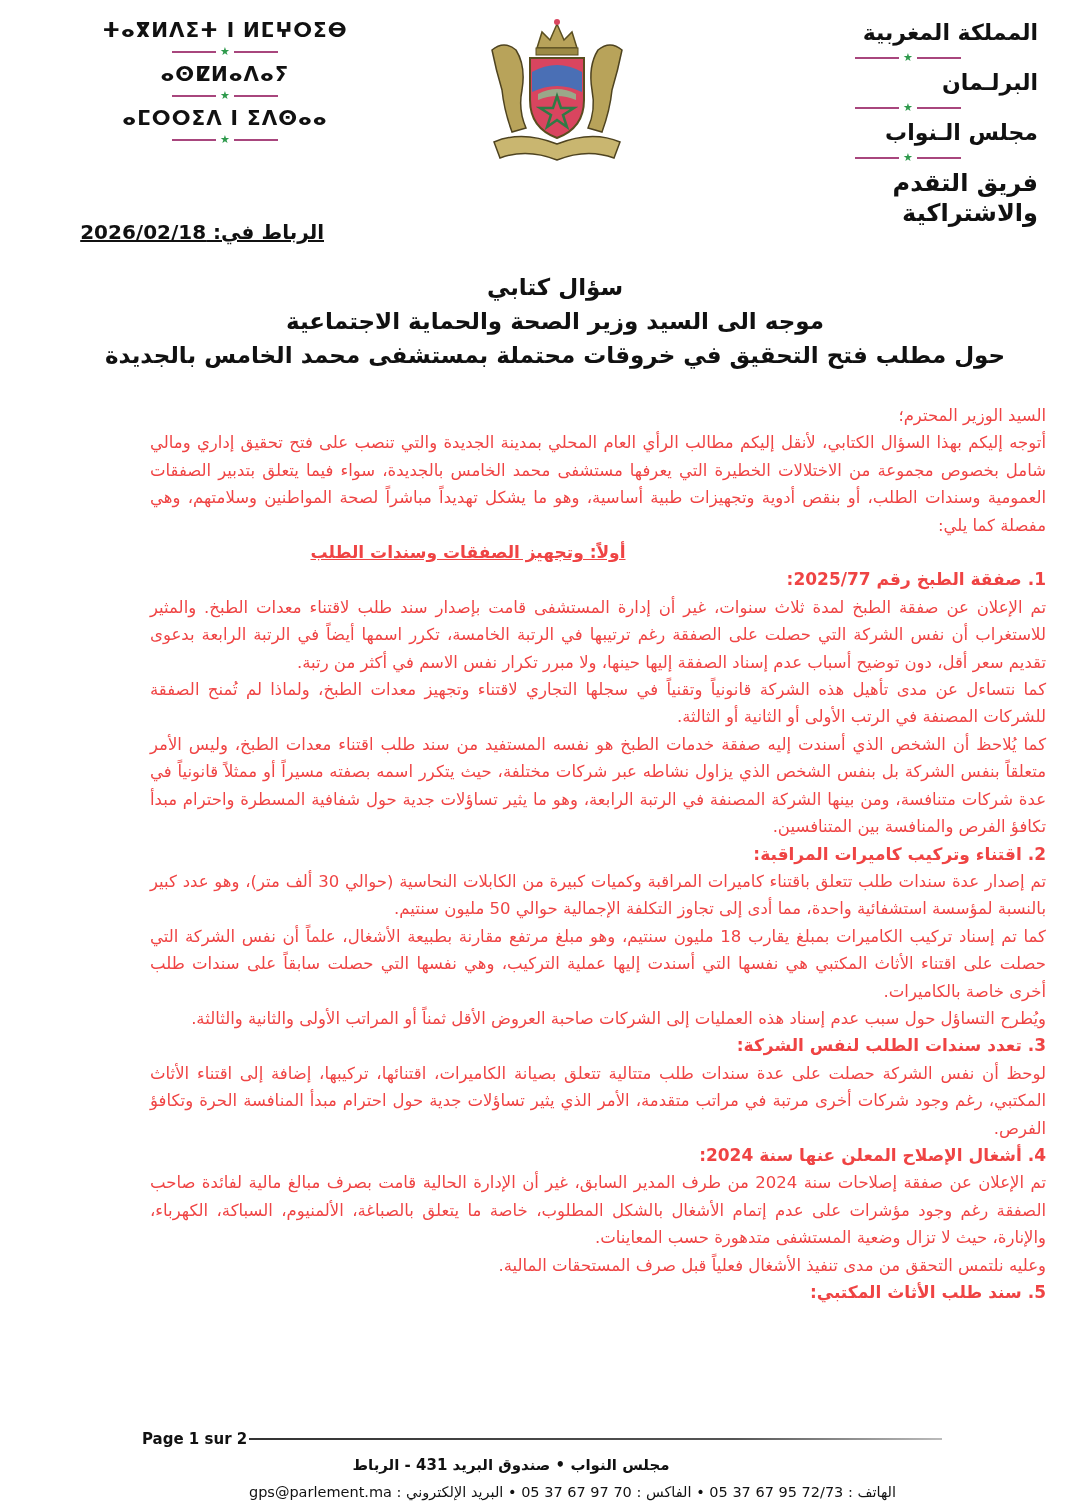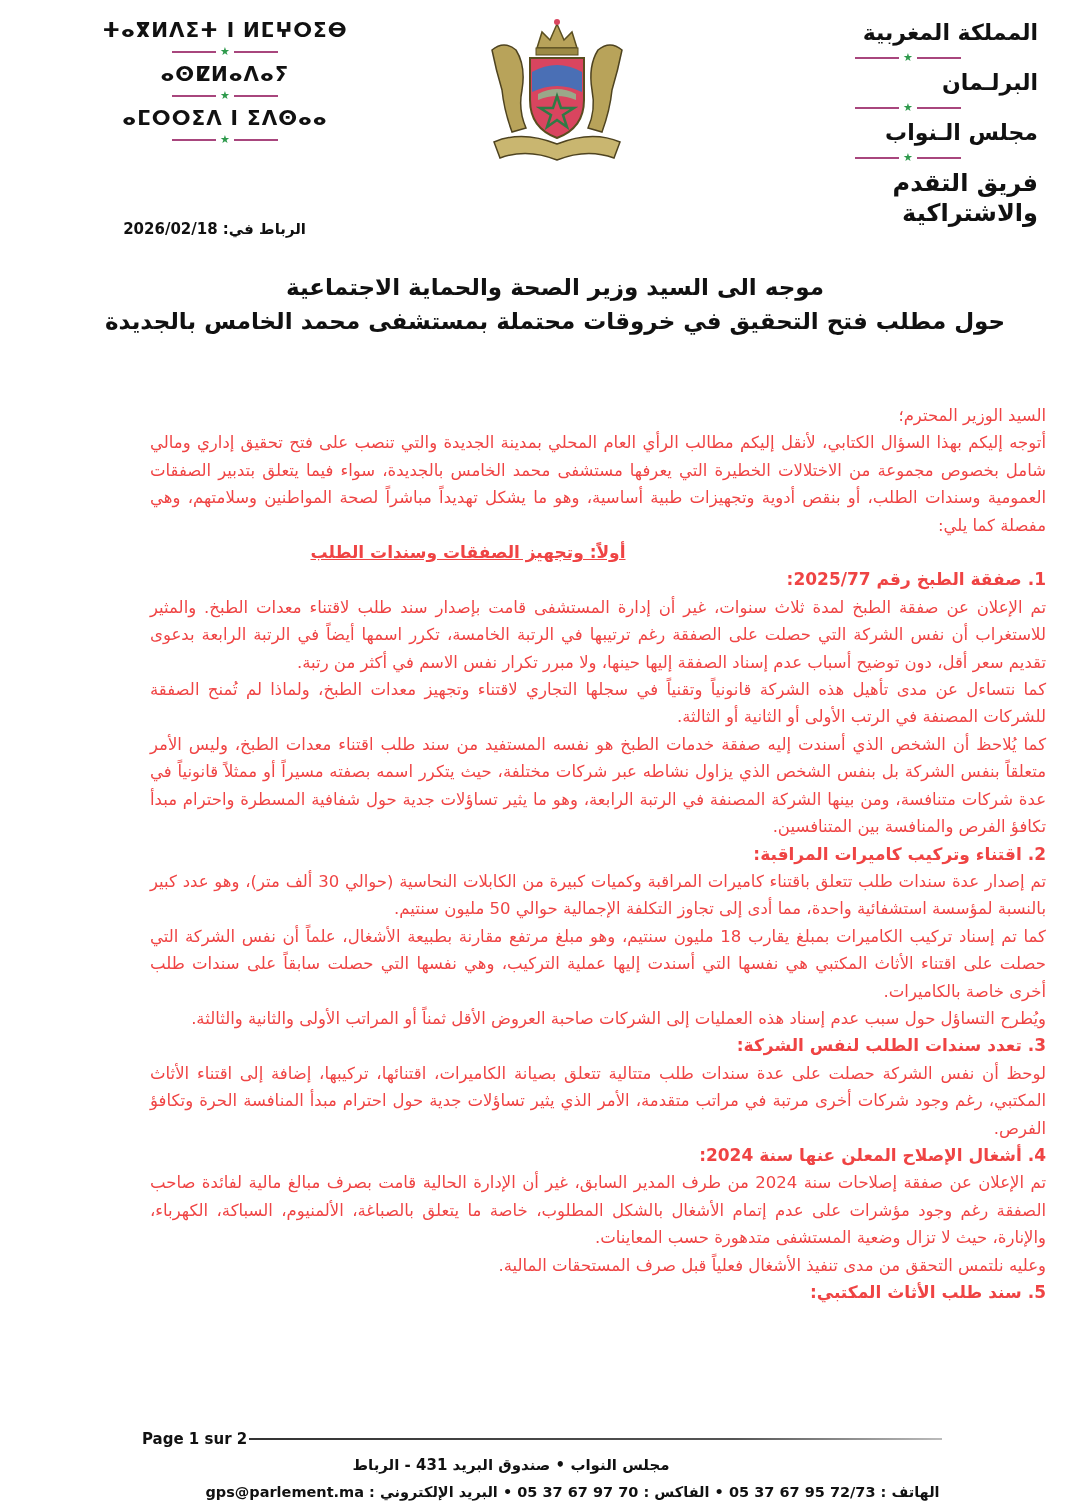--- a/index.html
+++ b/index.html
@@ -19,22 +19,22 @@
   }
   .header-right .ar { font-size: 22px; font-weight: bold; line-height: 30px; }
   .header-right .ar.big { font-size: 24px; }
   .sep {
     display: flex; align-items: center; justify-content: center; height: 16px; margin: 2px 0;
   }
   .sep .line { width: 44px; height: 1.5px; background: #a8467d; }
   .sep .star { color: #2e9a4c; font-size: 11px; margin: 0 4px; line-height: 12px; }
   .emblem { position: absolute; left: 482px; top: 10px; width: 150px; height: 158px; }
   .date {
-    position: absolute; right: 784px; top: 220px; direction: rtl;
-    font-size: 15px; font-weight: bold; white-space: nowrap;
+    position: absolute; right: 766px; top: 220px; direction: rtl;
+    font-size: 20px; font-weight: bold; white-space: nowrap; text-decoration: underline;
   }
   .titles { position: absolute; left: 100px; right: 80px; top: 270px; text-align: center; direction: rtl; }
   .titles .t1 { font-size: 23px; font-weight: bold; line-height: 34px; }
   .titles .t2 { font-size: 23px; font-weight: bold; line-height: 34px; }
   .titles .t3 { font-size: 23px; font-weight: bold; line-height: 34px; }
   .body-text {
     position: absolute; left: 150px; right: 44px; top: 402px; direction: rtl; text-align: justify;
     font-size: 16.5px; line-height: 27.4px; color: #ef4444;
   }
   .body-text p { margin: 0; }
@@ -47,21 +47,21 @@
   .footer .pagerow { position: absolute; left: 142px; top: 2px; display: flex; align-items: center; width: 800px; }
   .footer .pagenum { font-size: 15px; font-weight: bold; white-space: nowrap; }
   .footer .pagenum b { font-weight: bold; }
   .footer .rule { flex: 1; height: 2px; background: linear-gradient(to right, #333, #555 70%, #bbb); margin-left: 2px; }
   .footer .addr {
     position: absolute; left: 0; right: 0; top: 28px; text-align: center; direction: rtl;
     font-size: 15px; font-weight: bold; padding-right: 68px;
   }
   .footer .contact {
     position: absolute; left: 160px; right: 105px; top: 56px; text-align: center; direction: rtl;
-    font-size: 14.5px; font-weight: bold; white-space: nowrap;
+    font-size: 14.5px; font-weight: normal; white-space: nowrap;
   }
 </style>
 </head>
 <body>
 
 <div class="header-left">
   <div class="tif">ⵜⴰⴳⵍⴷⵉⵜ ⵏ ⵍⵎⵖⵔⵉⴱ</div>
   <div class="sep">
       <span class="line"></span>
       <span class="star">★</span>
@@ -116,20 +116,21 @@
       <span class="line"></span>
       <span class="star">★</span>
       <span class="line"></span>
     </div>
   <div class="ar big">فريق التقدم والاشتراكية</div>
 </div>
 
 <div class="date">الرباط في: 2026/02/18</div>
 
 <div class="titles">
+  <div class="t1">سؤال كتابي</div>
   <div class="t2">موجه الى السيد وزير الصحة والحماية الاجتماعية</div>
   <div class="t3">حول مطلب فتح التحقيق في خروقات محتملة بمستشفى محمد الخامس بالجديدة</div>
 </div>
 
 <div class="body-text">
   <p>السيد الوزير المحترم؛</p>
   <p>أتوجه إليكم بهذا السؤال الكتابي، لأنقل إليكم مطالب الرأي العام المحلي بمدينة الجديدة والتي تنصب على فتح تحقيق إداري ومالي شامل بخصوص مجموعة من الاختلالات الخطيرة التي يعرفها مستشفى محمد الخامس بالجديدة، سواء فيما يتعلق بتدبير الصفقات العمومية وسندات الطلب، أو بنقص أدوية وتجهيزات طبية أساسية، وهو ما يشكل تهديداً مباشراً لصحة المواطنين وسلامتهم، وهي مفصلة كما يلي:</p>
   <p class="section-title">أولاً: وتجهيز الصفقات وسندات الطلب</p>
 
   <p class="heading">1. صفقة الطبخ رقم 2025/77:</p>

